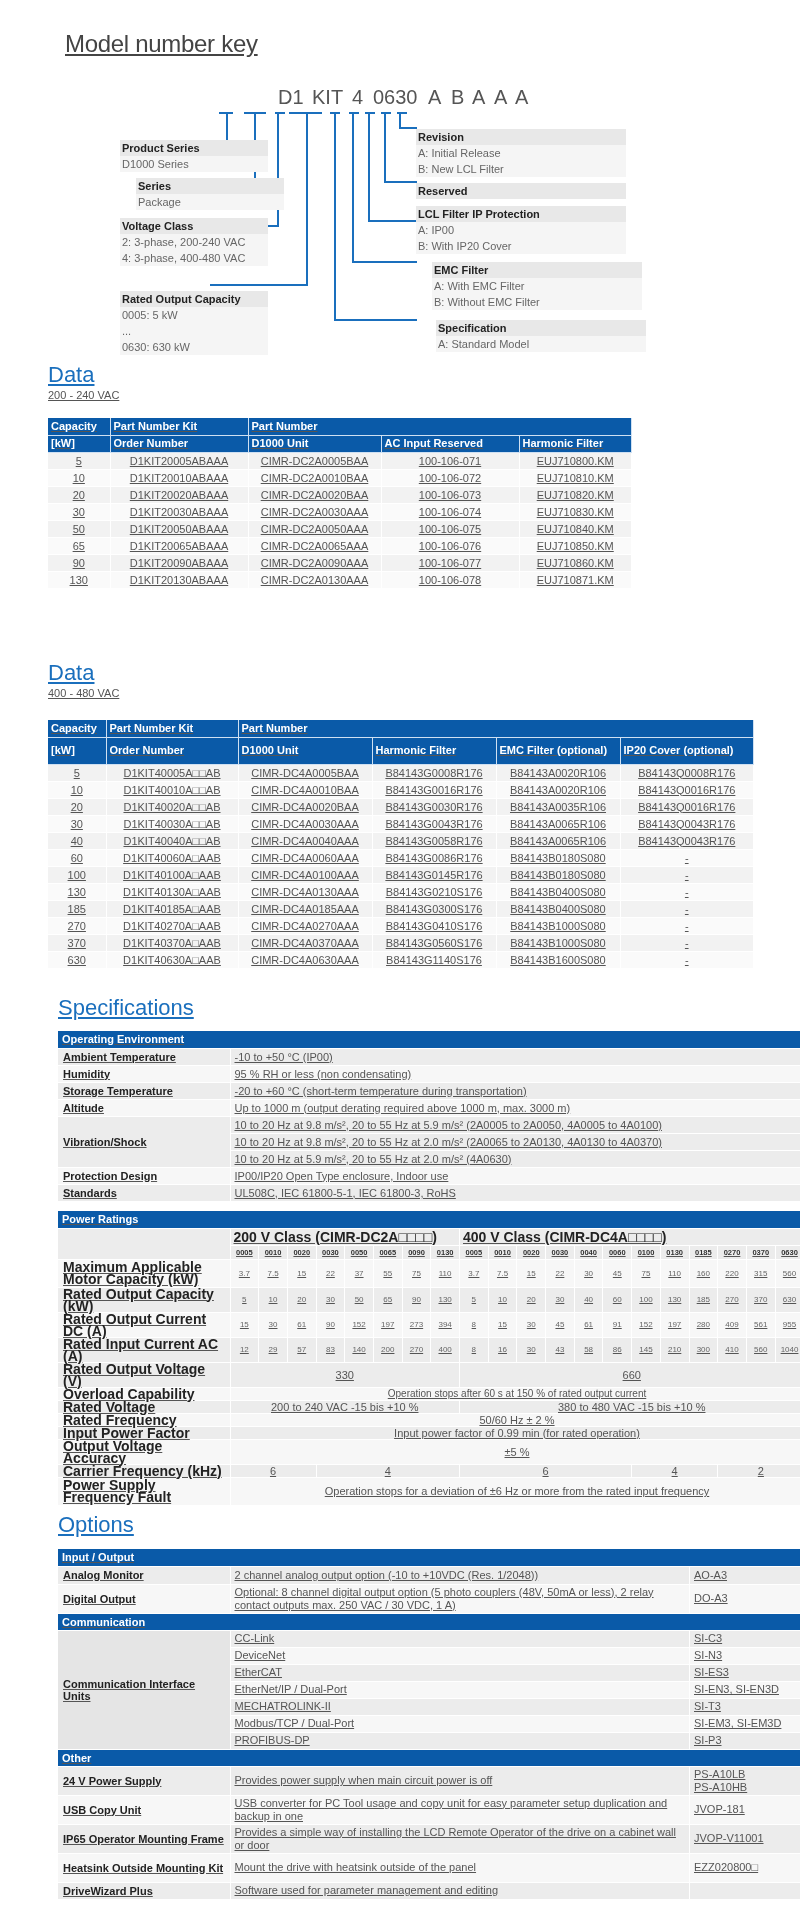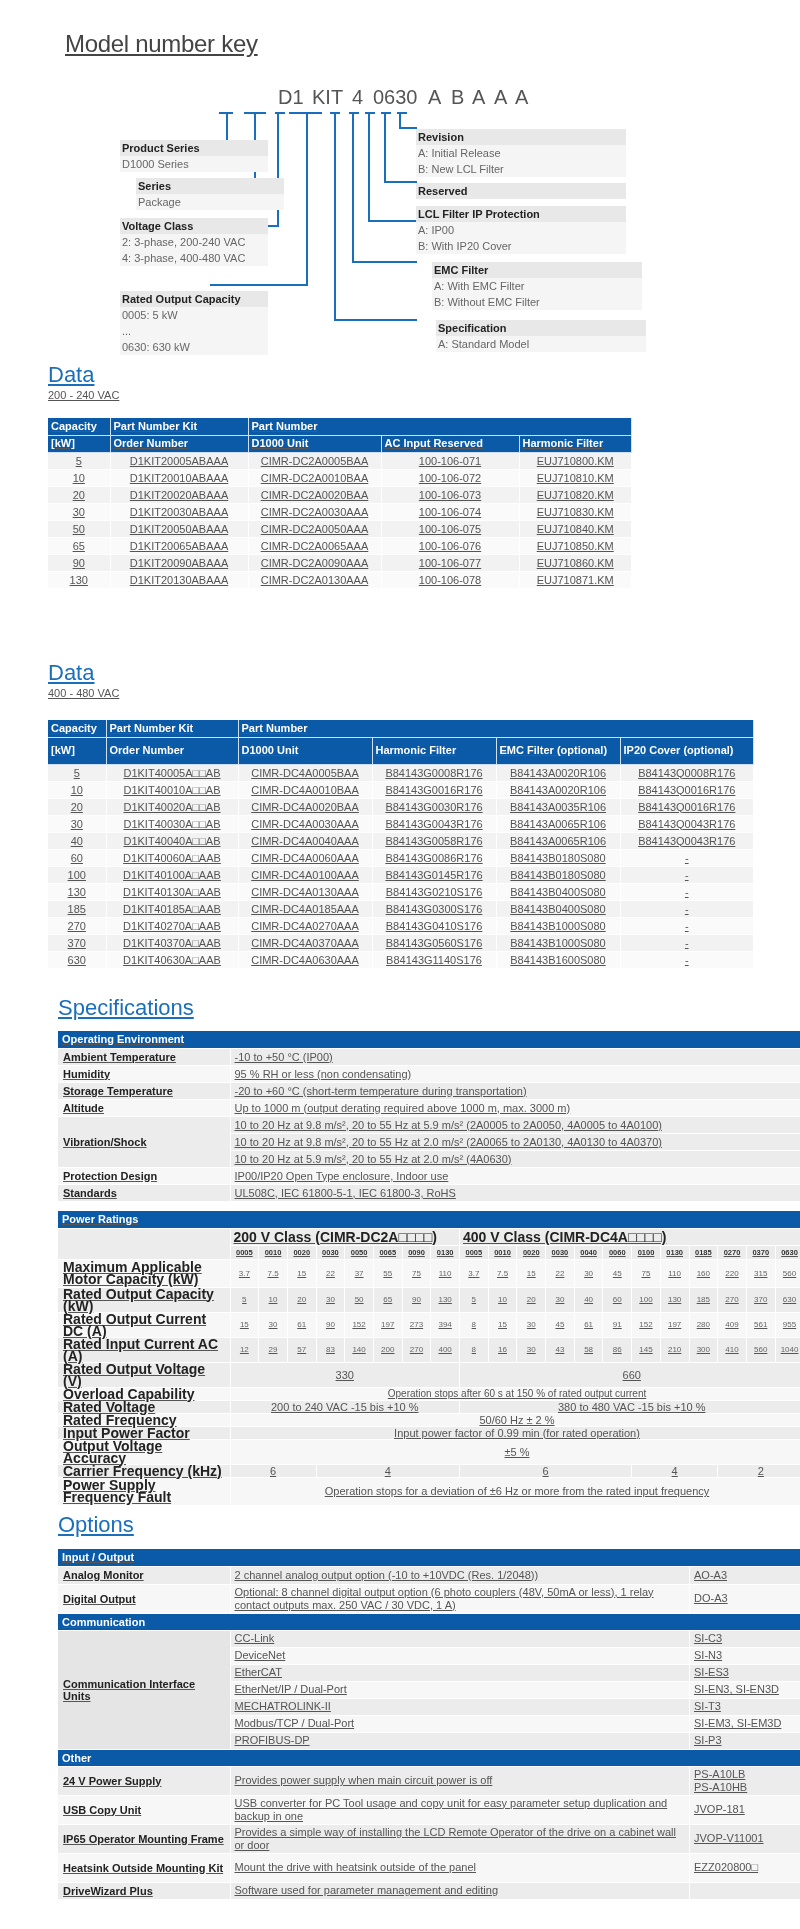--- a/index.html
+++ b/index.html
@@ -556,21 +556,21 @@
       <tr class="band">
         <td colspan="3">Input / Output</td>
       </tr>
   <tr class="g" style="height:18px">
         <td class="lbl">Analog Monitor</td>
         <td class="desc">2 channel analog output option (-10 to +10VDC (Res. 1/2048))</td>
         <td class="code">AO-A3</td>
       </tr>
   <tr class="w" style="height:29px">
         <td class="lbl">Digital Output</td>
-        <td class="desc">Optional: 8 channel digital output option (6 photo couplers (48V, 50mA or less), 1 relay contact outputs max. 250 VAC / 30 VDC, 1 A)</td>
+        <td class="desc">Optional: 8 channel digital output option (5 photo couplers (48V, 50mA or less), 2 relay contact outputs max. 250 VAC / 30 VDC, 1 A)</td>
         <td class="code">DO-A3</td>
       </tr>
   <tr class="band">
         <td colspan="3">Communication</td>
       </tr>
   </tbody>
     <tbody id="comm-rows">
       <tr class="g" style="height: 17px;">
         <td class="lbl" rowspan="7" style="background: #e5e5e5;">Communication Interface Units</td>
         <td class="desc">CC-Link</td>

